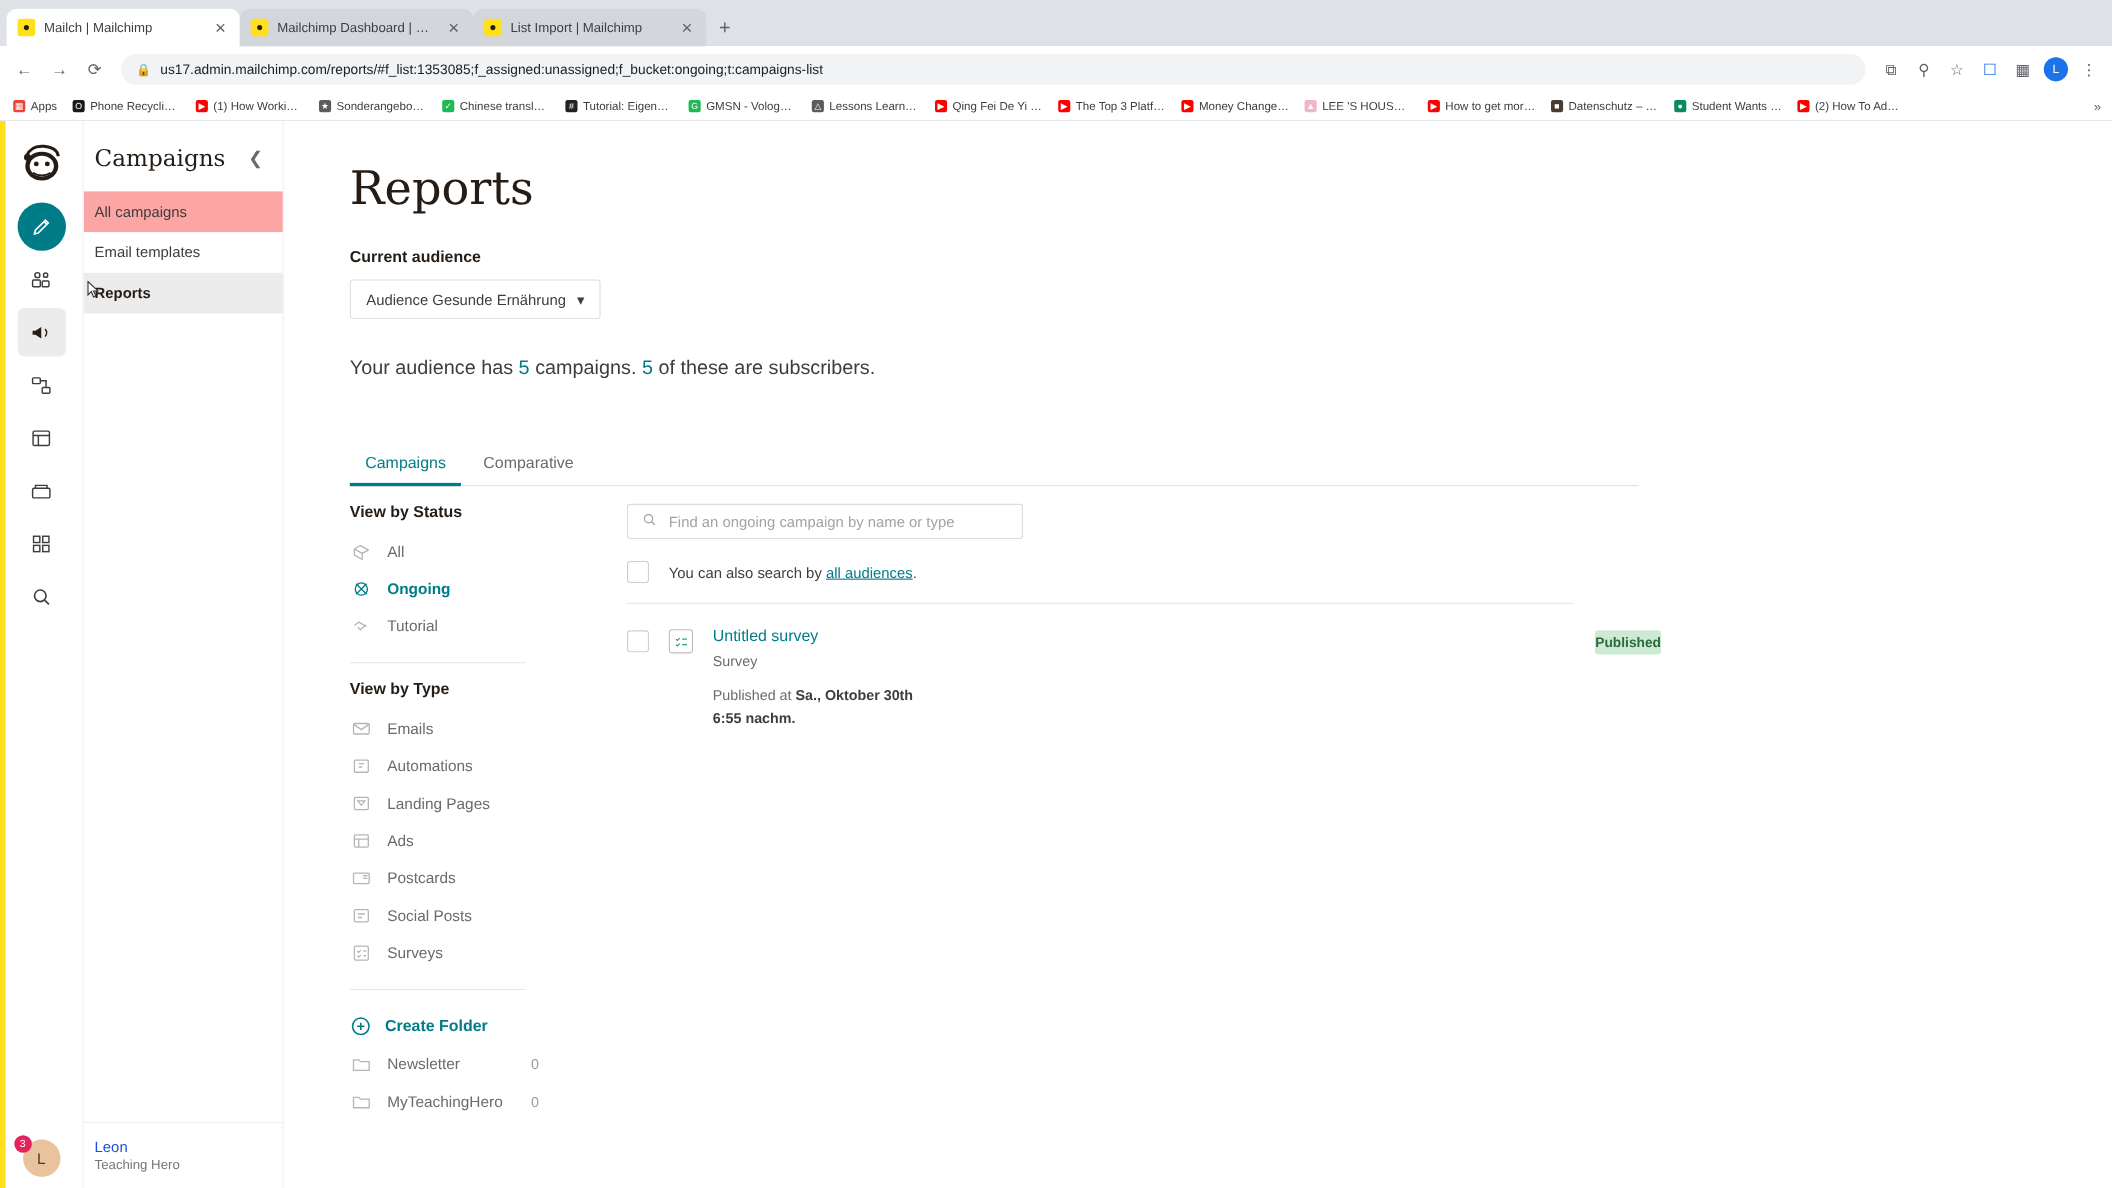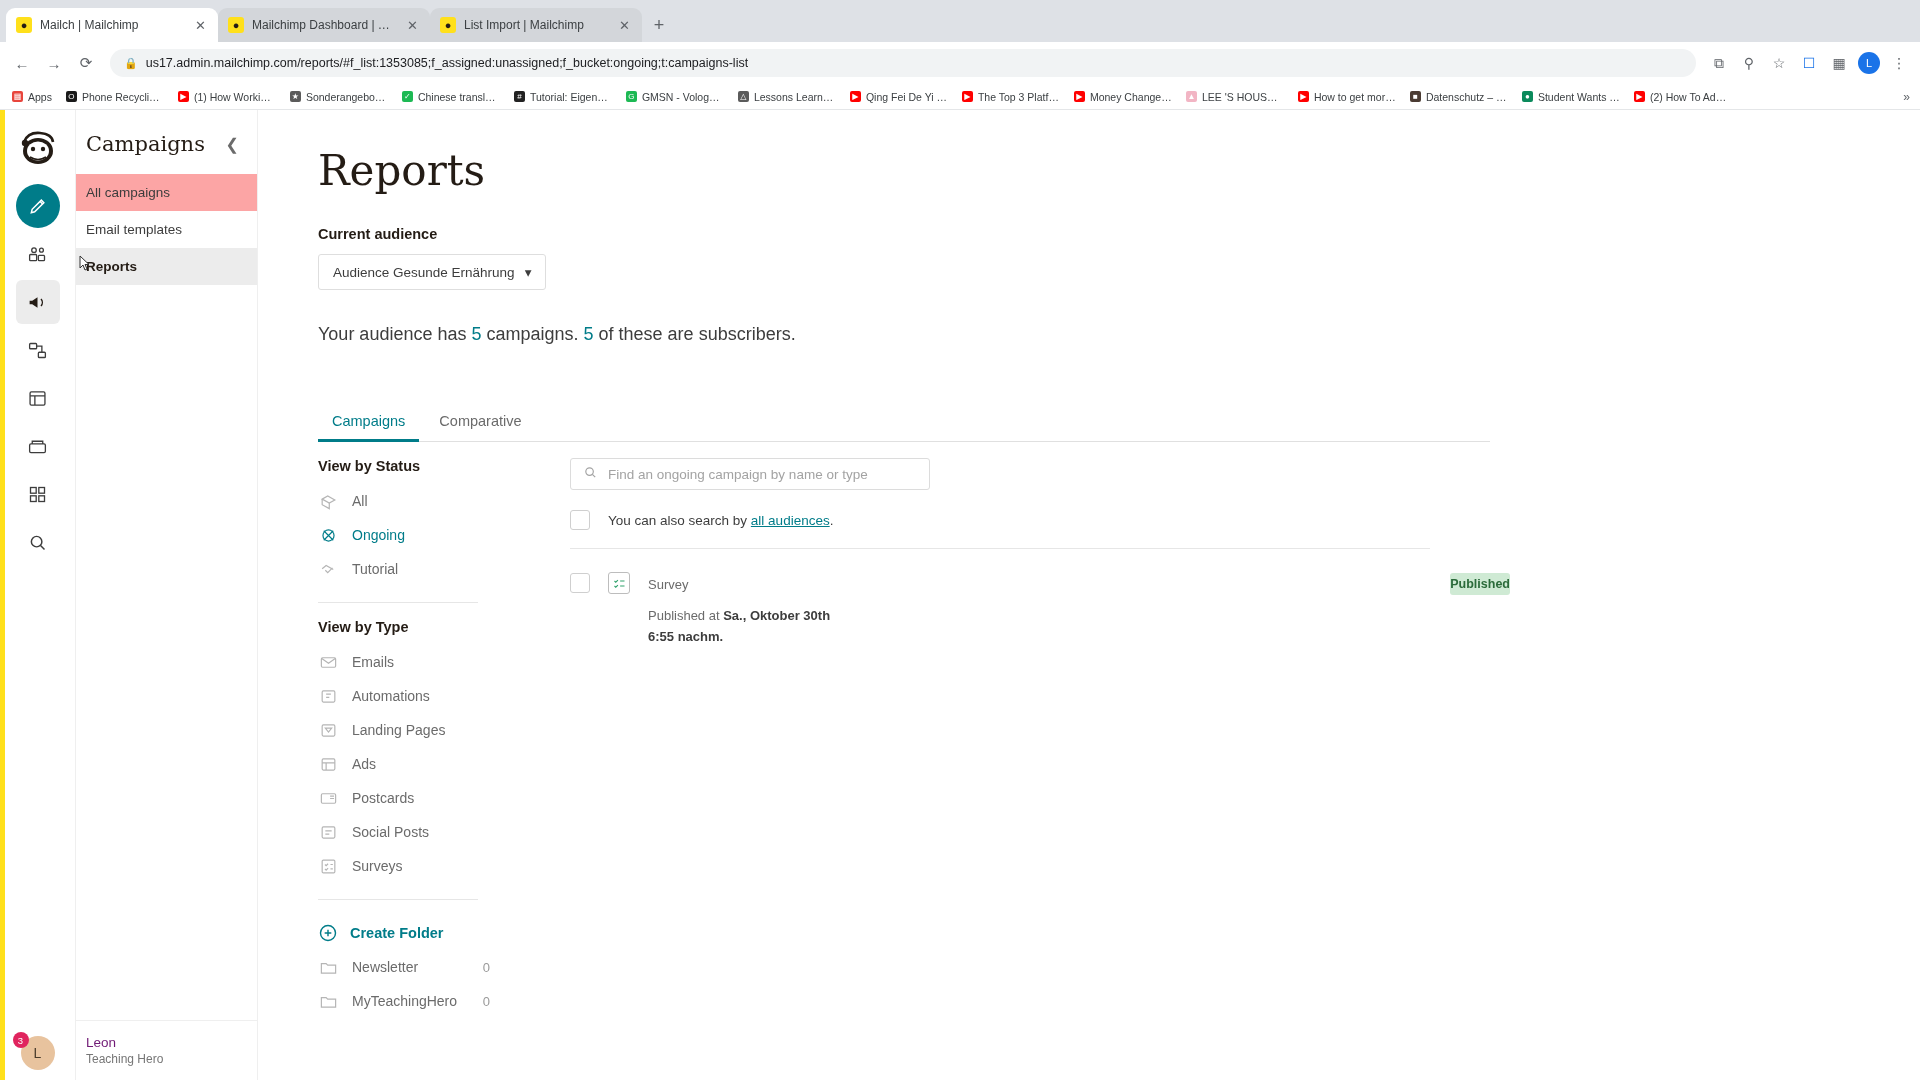--- a/index.html
+++ b/index.html
@@ -124,21 +124,21 @@
   }
   .collapse-chevron { font-size: 16px; color: #6b6b6b; }
   .subnav-item {
     padding: 11px 10px; font-size: 13.5px; color: #3d3d3d;
   }
   .subnav-item.hovered { background: #fca5a5; }
   .subnav-item.active { background: #ececec; font-weight: bold; color: #241c15; }
   .subnav-foot {
     margin-top: auto; border-top: 1px solid #efefef; padding: 14px 10px;
   }
-  .subnav-user { font-size: 13.5px; color: #701a75; }
+  .subnav-user { font-size: 13.5px; color: #1d4ed8; }
   .subnav-org { font-size: 12px; color: #767676; margin-top: 2px; }
 
   .tooltip {
     position: absolute; left: 182px; top: 110px;
     background: #403b35; color: #fff; font-size: 12.5px; line-height: 1.45;
     padding: 10px 14px; width: 270px; border-radius: 3px; z-index: 20;
   }
   .tooltip::before {
     content: ""; position: absolute; left: -7px; top: 26px;
     border-top: 7px solid transparent; border-bottom: 7px solid transparent;
@@ -174,21 +174,21 @@
 
   .panel { display: flex; margin-top: 16px; gap: 52px; }
   .filters { width: 200px; flex: 0 0 200px; }
   .filter-head {
     font-size: 14.5px; font-weight: bold; color: #241c15; margin-bottom: 10px;
   }
   .filter-row {
     display: flex; align-items: center; gap: 14px; padding: 7px 0;
     font-size: 14px; color: #6b6b6b;
   }
-  .filter-row.active { color: #007c89; font-weight: normal; }
+  .filter-row.active { color: #007c89; font-weight: bold; }
   .filter-ico {
     width: 20px; height: 20px; flex: 0 0 20px; color: #b5b5b5;
     display: flex; align-items: center; justify-content: center;
   }
   .filter-row.active .filter-ico { color: #007c89; }
   .filter-divider { height: 1px; background: #e6e6e6; margin: 16px 0; width: 160px; }
   .folder-row {
     display: flex; align-items: center; gap: 14px; padding: 7px 0;
     font-size: 14px; color: #6b6b6b; width: 172px;
   }
@@ -620,20 +620,21 @@
           <div class="results-divider"></div>
 
           <div class="campaign-row">
             <span class="cbox" style="margin-top:2px;"></span>
             <span class="camp-type-ico">
               <svg viewBox="0 0 24 24" width="15" height="15" fill="none" stroke="#2fa16b" stroke-width="1.7">
                   <path d="M4 8l2 2 3.5-3.5M4 16l2 2 3.5-3.5M13 8h7M13 16h7"></path>
                 </svg>
             </span>
             <span class="camp-body">
+              <div class="camp-name">Untitled survey</div>
               <div class="camp-sub">Survey</div>
               <div class="camp-meta">
                 <span>Published at </span><b>Sa., Oktober 30th</b> <b>6:55 nachm.</b>
               </div>
             </span>
             <span class="badge">Published</span>
           </div>
         </div>
 
       </div>

